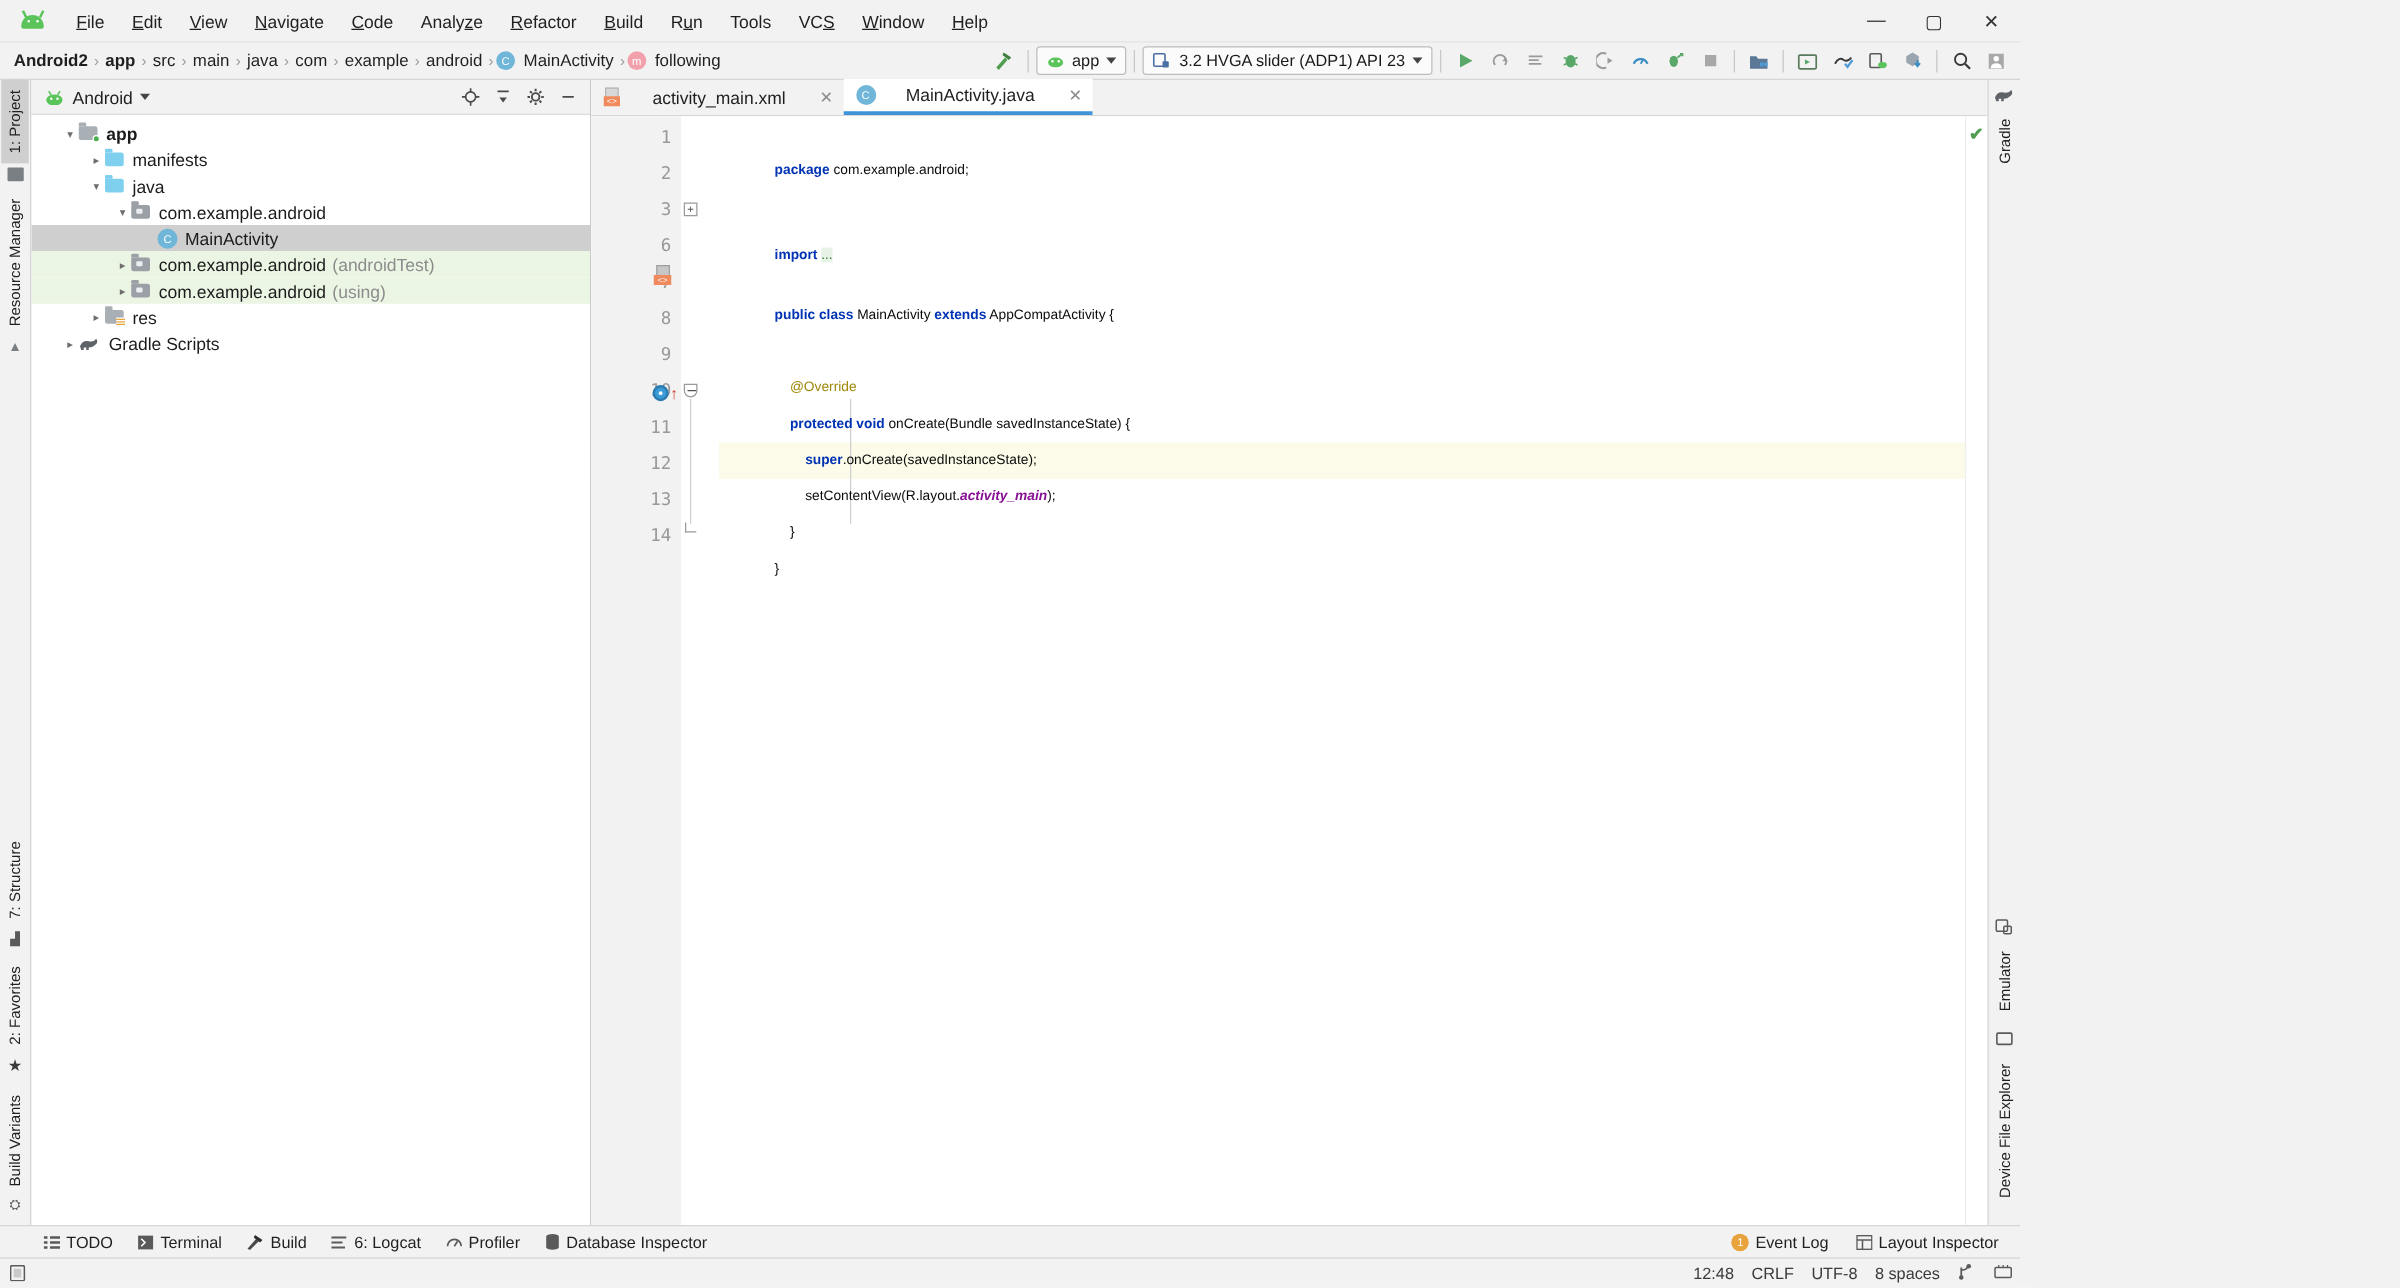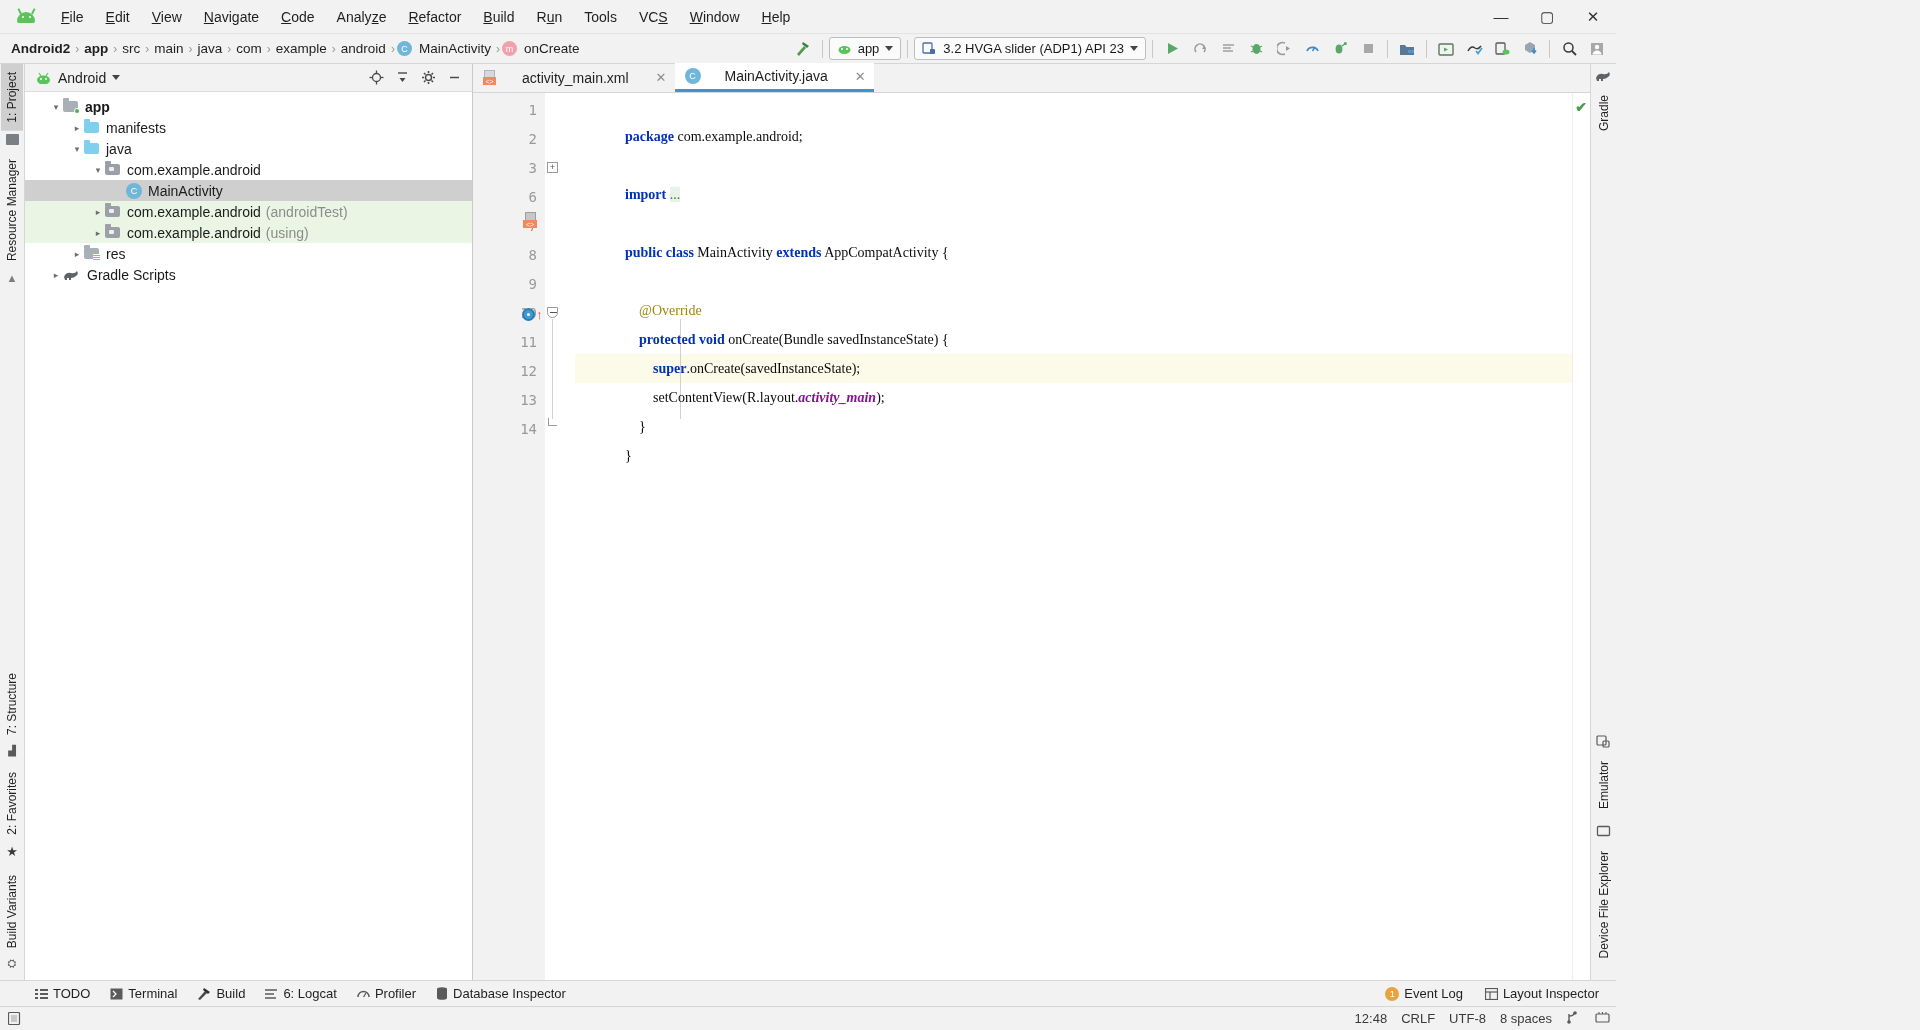--- a/index.html
+++ b/index.html
@@ -134,21 +134,21 @@
   .xml-ico{width:15px;height:15px;position:relative;flex:0 0 15px;}
   .xml-ico .pg{position:absolute;left:1px;top:0;width:11px;height:12px;background:#d8d8d8;border:1px solid #b5b5b5;}
   .xml-ico .ch{position:absolute;left:0;bottom:0;width:13px;height:8px;background:#f08a5d;color:#fff;font-size:7px;
     display:flex;align-items:center;justify-content:center;line-height:1;}
   .java-ico{width:16px;height:16px;border-radius:50%;background:#6fb6d9;color:#fff;font-size:9px;
     display:flex;align-items:center;justify-content:center;flex:0 0 16px;}
 
   .code-wrap { flex:1 1 auto; display:flex; min-height:0; position:relative; background:#fff; }
   .gutter { width: 72px; flex:0 0 72px; background:#f2f2f2; position:relative; }
   .gutter2 { width: 30px; flex:0 0 30px; background:#fff; position:relative;}
-  .code { flex:1 1 auto; position:relative; font-family:Liberation Serif, serif; font-size:14px; min-width:0;}
+  .code { flex:1 1 auto; position:relative; font-family:Liberation Sans, sans-serif; font-size:11px; min-width:0;}
   .ln { position:absolute; right:8px; color:#999; font-family:"DejaVu Sans Mono",monospace; font-size:14px; text-align:right;}
   .cline { position:absolute; left:8px; white-space:pre; line-height:29px; height:29px; }
   .hl-row { position:absolute; left:0; right:0; height:29px; background:#fcfae8; }
   .kw { color:#0033b3; font-weight:bold; }
   .pl { color:#0b0b0b; }
   .ann { color:#9e880d; }
   .fold-ph { background:#e7f3e7; color:#3a7a3a; }
   .ital { color:#871094; font-style:italic; font-weight:bold; }
 
   .code-marker { position:absolute; }
@@ -240,21 +240,21 @@
       <span class="crumb-sep">›</span>
       <span class="crumb">android</span>
       <span class="crumb-sep">›</span>
       <span class="crumb-wrap">
         <span class="crumb-ico c">C</span>
         <span class="crumb">MainActivity</span>
       </span>
       <span class="crumb-sep">›</span>
       <span class="crumb-wrap">
         <span class="crumb-ico m">m</span>
-        <span class="crumb">onCreate</span>
+        <span class="crumb">following</span>
       </span>
     </div>
 
     <div class="tb-right">
       <div class="tb-ico">
         <svg width="17" height="17" viewBox="0 0 17 17">
             <path d="M3 14 L10 6 L12 8 L5 16 Z" fill="#4f9e4f"></path>
             <path d="M9 2 L15 6 L13 8 L8 4 Z" fill="#3e7f3e"></path>
           </svg>
       </div>
@@ -602,21 +602,21 @@
           <div class="vline" style="left:7px;top:226px;height:100px;"></div>
           <div class="code-marker" style="left:3px;top:325px;width:9px;height:8px;border-left:1px solid #9a9a9a;border-bottom:1px solid #9a9a9a;"></div>
         </div>
 
         <div class="code">
           <div class="vline" style="left:105px;top:226px;height:100px;"></div>
 
           <div class="cline" style="top:0px;">
             <span class="kw">package</span><span class="pl"> com.example.android;</span>
           </div>
-          <div class="cline" style="top:58px;">
+          <div class="cline" style="top:68px;">
             <span class="kw">import</span><span class="pl"> </span><span class="fold-ph">...</span>
           </div>
           <div class="cline" style="top:116px;">
             <span class="kw">public class</span><span class="pl"> MainActivity </span><span class="kw">extends</span><span class="pl"> AppCompatActivity {</span>
           </div>
           <div class="cline" style="top:174px;">
             <span class="ann">    @Override</span>
           </div>
           <div class="cline" style="top:203px;">
             <span class="pl">    </span><span class="kw">protected void</span><span class="pl"> onCreate(Bundle savedInstanceState) {</span>

